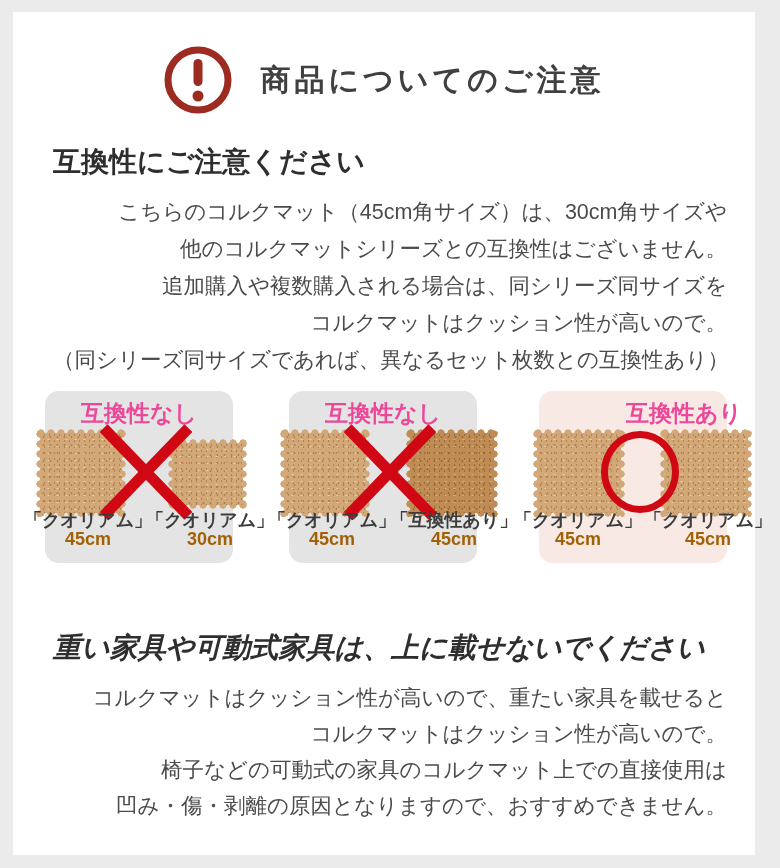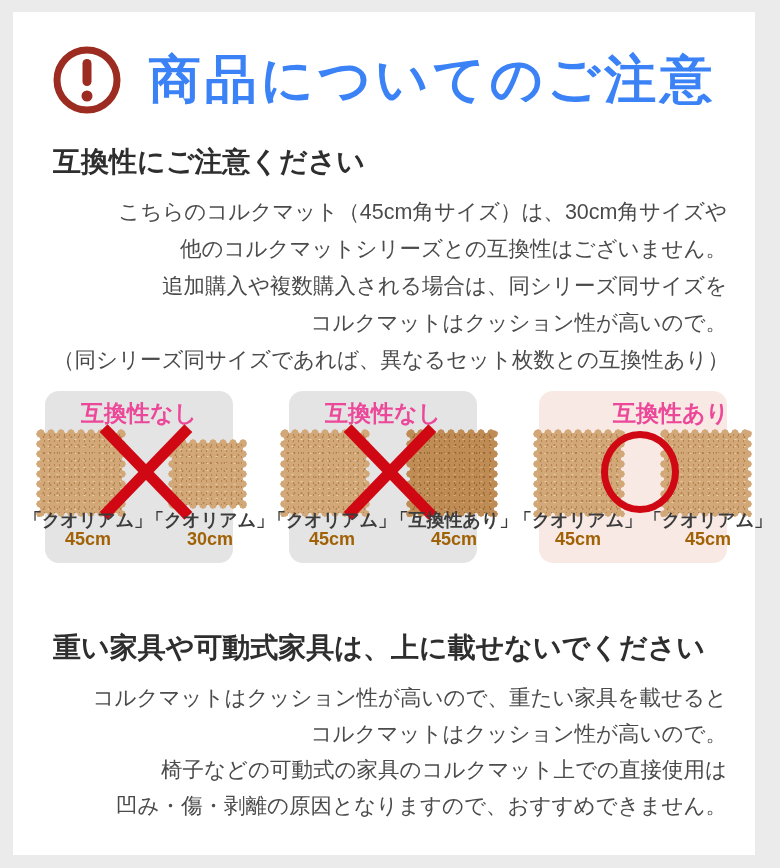--- a/index.html
+++ b/index.html
@@ -14,28 +14,28 @@
     background:#ffffff;overflow:visible;
   }
   .inner{padding:0 28px;}
 
   
   .header-row{
     margin-top:33px;display:flex;align-items:center;justify-content:center;gap:27px;
   }
   .alert-icon{width:70px;height:70px;flex:0 0 auto;}
   .page-title{
-    font-size:52px;font-weight:700;color:#3b82f6;letter-spacing:4px;white-space:nowrap;
+    font-size:30px;font-weight:700;color:#404040;letter-spacing:4px;white-space:nowrap;
   }
 
   
   .sec-heading{
     margin:28px 0 0 12px;font-size:28px;font-weight:800;color:#2e2e2e;white-space:nowrap;
   }
-  .sec-heading.second{margin-top:52px;}
+  .sec-heading.second{margin-top:52px;font-style:italic;}
   .para{margin:13px 0 0 12px;}
   .para p{
     margin:0;font-size:21.5px;line-height:37px;color:#4b4b4b;white-space:nowrap;text-align:right;
   }
   .para.second p{line-height:36px;}
 
   
   .panels{
     position:relative;left:-26px;margin-top:12px;height:186px;width:742px;
   }
@@ -45,21 +45,21 @@
   .panel-3{left:503px;}
   .panel-bg{
     position:absolute;left:17px;top:0;width:188px;height:172px;border-radius:14px;
   }
   .panel-bg.gray{background:#e4e4e4;}
   .panel-bg.pink{background:#f8e9e4;left:21px;}
   .panel-title{
     position:absolute;left:17px;top:7px;width:188px;text-align:center;
     font-size:23px;font-weight:800;color:#ec4899;white-space:nowrap;
   }
-  .panel-3 .panel-title{left:21px;padding-left:38px;}
+  .panel-3 .panel-title{left:34px;padding-left:38px;}
 
   
   .mat{position:absolute;
     background:
       radial-gradient(4px at 50% 100%, var(--b) 3.4px, rgba(0,0,0,0) 3.9px) left top/10px 4px repeat-x,
       radial-gradient(4px at 50% 0%,   var(--b) 3.4px, rgba(0,0,0,0) 3.9px) left bottom/10px 4px repeat-x,
       radial-gradient(4px at 100% 50%, var(--b) 3.4px, rgba(0,0,0,0) 3.9px) left top/4px 10px repeat-y,
       radial-gradient(4px at 0% 50%,   var(--b) 3.4px, rgba(0,0,0,0) 3.9px) right top/4px 10px repeat-y,
       linear-gradient(var(--b), var(--b)) 4px 4px/calc(100% - 8px) calc(100% - 8px) no-repeat;
   }

